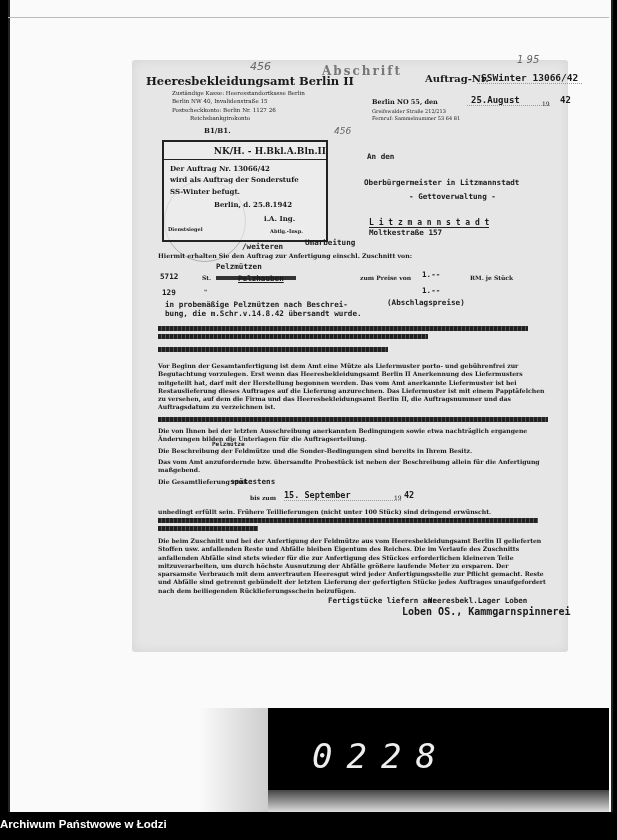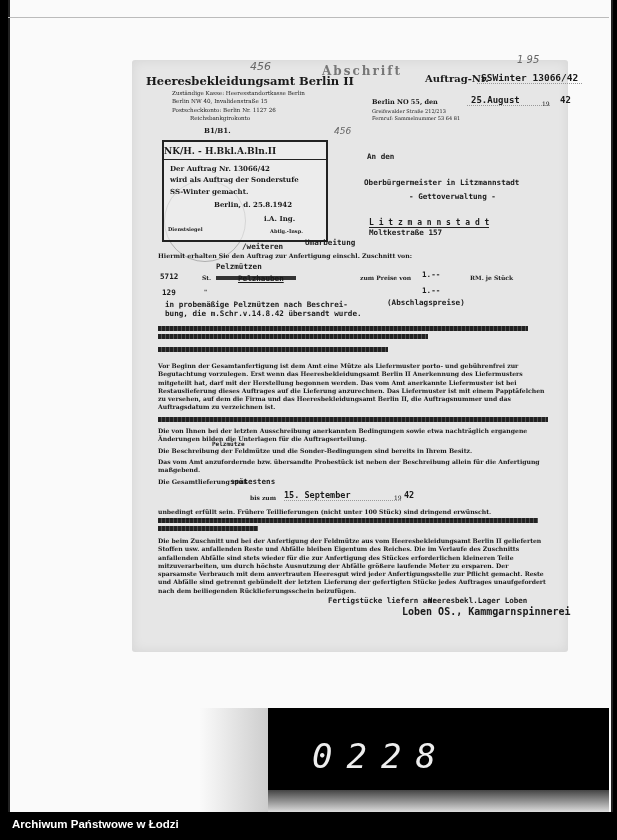--- a/index.html
+++ b/index.html
@@ -28,34 +28,34 @@
   .order-label { left:293px; top:13px; font-size:10px; font-weight:bold; }
   .order-value { left:345px; top:12px; font-size:9.5px; border-bottom:1px dotted #999; padding:0 4px; }
   .place-label { left:240px; top:38px; font-size:6.5px; }
   .place-date { left:335px; top:35px; font-size:9px; border-bottom:1px dotted #999; padding:0 30px 0 4px; }
   .place-19 { left:410px; top:40px; font-size:6px; }
   .place-yr { left:428px; top:35px; font-size:9px; }
   .addr-small { left:240px; font-size:5px; }
   .stamp-box {
     left:30px; top:80px; width:162px; height:98px; border:2px solid #222; background:rgba(240,240,240,0.6);
   }
-  .stamp-head { position:absolute; left:0; right:0; top:4px; text-align:left; font-size:9px; font-weight:bold; border-bottom:1.5px solid #222; padding-bottom:3px; }
+  .stamp-head { position:absolute; left:0; right:0; top:4px; text-align:right; font-size:9px; font-weight:bold; border-bottom:1.5px solid #222; padding-bottom:3px; }
   .stamp-line { position:absolute; left:6px; font-size:7px; }
   .stamp-small { position:absolute; font-size:5px; }
   .round-stamp { left:32px; top:120px; width:80px; height:80px; border:1px solid #888; border-radius:50%; opacity:0.6; }
   .recv-stamp { left:162px; top:118px; width:120px; height:60px; border:1px solid #aaa; opacity:0.7; }
   .recv-text { font-family:"DejaVu Sans", sans-serif; color:#888; }
   .body-de { font-size:6.1px; line-height:8.3px; left:26px; width:390px; white-space:normal; }
   .strike { left:26px; height:5px; background:repeating-linear-gradient(90deg,#222 0 3px,#555 3px 4px); }
   .typed { font-size:7.6px; }
   .counter-panel { position:absolute; left:268px; top:708px; width:341px; height:104px; background:#000; }
   .counter-panel::after { content:""; position:absolute; left:0; right:0; bottom:0; height:22px; background:linear-gradient(#444,#ddd); }
   .counter-digits { position:absolute; left:44px; top:28px; font-family:"DejaVu Sans Mono", monospace; font-size:34px; color:#eee; letter-spacing:14px; font-style:italic; font-weight:normal; }
   .footer { position:absolute; left:0; right:0; top:812px; height:28px; background:#000; }
-  .footer-text { position:absolute; left:12px; top:6px; font-family:"Liberation Sans", sans-serif; font-weight:bold; font-size:11.5px; color:#fff; }
+  .footer-text { position:absolute; left:0; top:6px; font-family:"Liberation Sans", sans-serif; font-weight:bold; font-size:11.5px; color:#fff; }
   .shade { position:absolute; left:200px; top:708px; width:70px; height:104px; background:linear-gradient(90deg,#fafafa,#ccc); }
 </style>
 </head>
 <body>
 
 <div class="frame"></div>
 <div class="frame-line"></div>
 
 <div class="page">
 
@@ -82,21 +82,21 @@
   <div class="abs addr-small" style="top:55px;">Fernruf: Sammelnummer 53 64 81</div>
 
   <div class="abs hand" style="left:202px;top:66px;font-size:9px;">456</div>
 
   <div class="abs round-stamp"></div>
 
   <div class="abs stamp-box">
     <div class="stamp-head frak">NK/H. - H.Bkl.A.Bln.II</div>
     <div class="stamp-line frak" style="top:22px;">Der Auftrag Nr. 13066/42</div>
     <div class="stamp-line frak" style="top:33px;">wird als Auftrag der Sonderstufe</div>
-    <div class="stamp-line frak" style="top:45px;">SS-Winter   gemacht.</div>
+    <div class="stamp-line frak" style="top:45px;">SS-Winter   befugt.</div>
     <div class="stamp-line frak" style="top:58px;left:50px;">Berlin, d. 25.8.1942</div>
     <div class="stamp-line frak" style="top:72px;left:100px;">i.A. Ing.</div>
     <div class="stamp-small frak" style="left:4px;top:84px;">Dienstsiegel</div>
     <div class="stamp-small frak" style="left:106px;top:86px;">Abtlg.-Insp.</div>
   </div>
 
   <div class="abs mono typed" style="left:235px;top:92px;">An den</div>
   <div class="abs mono typed" style="left:232px;top:118px;">Oberbürgermeister in Litzmannstadt</div>
   <div class="abs mono typed" style="left:277px;top:132px;">- Gettoverwaltung -</div>
   <div class="abs mono" style="left:237px;top:158px;font-size:8px;border-bottom:1.5px solid #222;">L i t z m a n n s t a d t</div>

